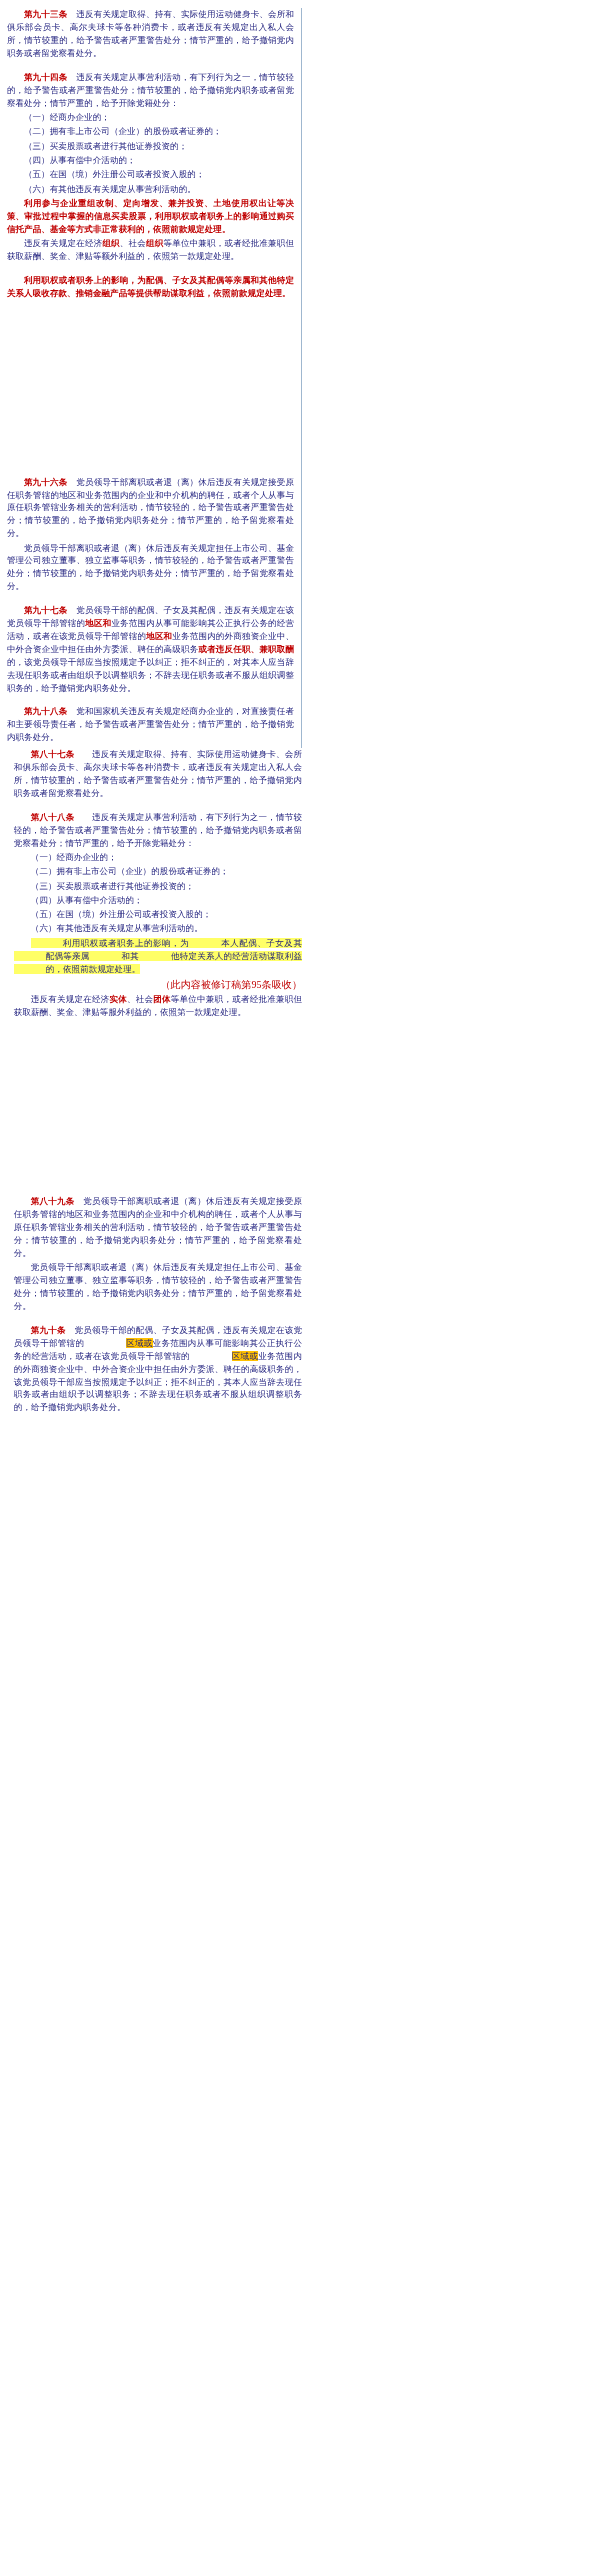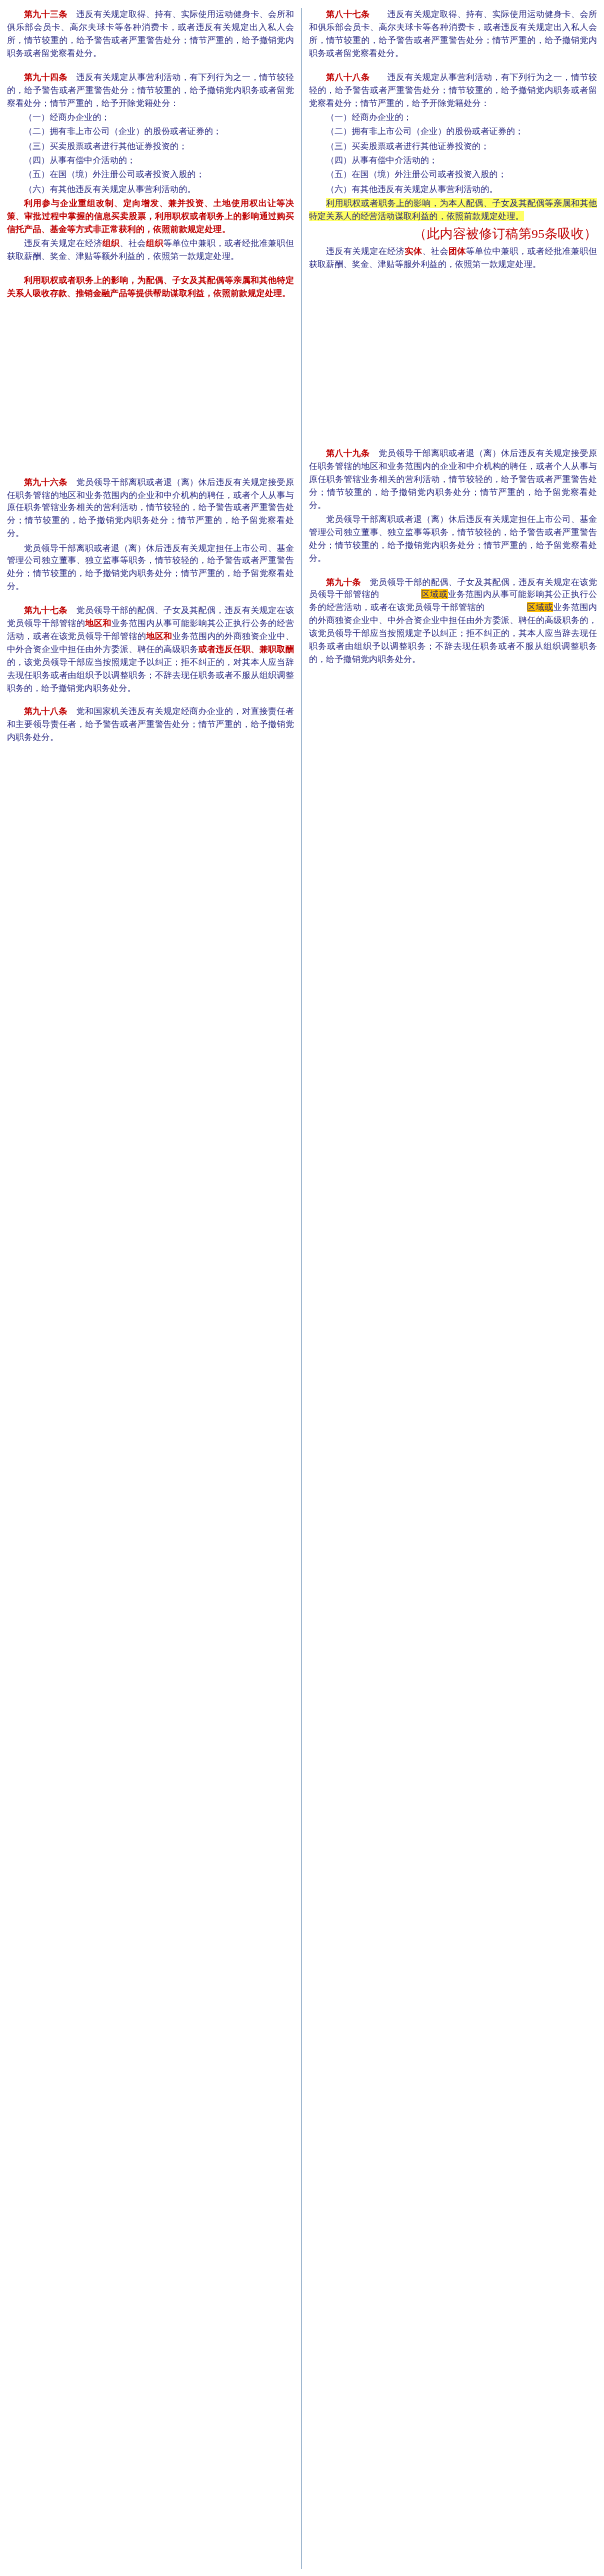--- a/index.html
+++ b/index.html
@@ -10,21 +10,21 @@
   body {
     font-family: "Liberation Serif", "DejaVu Serif", serif;
     width: 604px;
   }
   .page {
     width: 604px;
     min-height: 2576px;
     background: #ffffff;
     box-sizing: border-box;
     display: flex;
-    flex-direction: row;
+    flex-direction: column;
     padding: 8.3px 6.9px 6.9px 6.9px;
   }
   .col {
     width: 50%;
     box-sizing: border-box;
   }
   .col-left {
     padding-right: 6.9px;
     border-right: 0.7px solid #9fb7cf;
   }
@@ -52,28 +52,29 @@
   }
   .redbold {
     color: #c00000;
     font-weight: bold;
   }
   .blue {
     color: #1a1a7a;
   }
   .hl-yellow {
     background: #ffff66;
+    padding-left: 32px;
   }
   .hl-orange {
     background: #ffc000;
     margin-left: 42px;
   }
   .note {
     color: #c00000;
-    font-size: 13px;
+    font-size: 10px;
   }
   .gap {
     height: 6.9px;
   }
   .big-gap {
     height: 172px;
   }
 </style>
 </head>
 <body>

